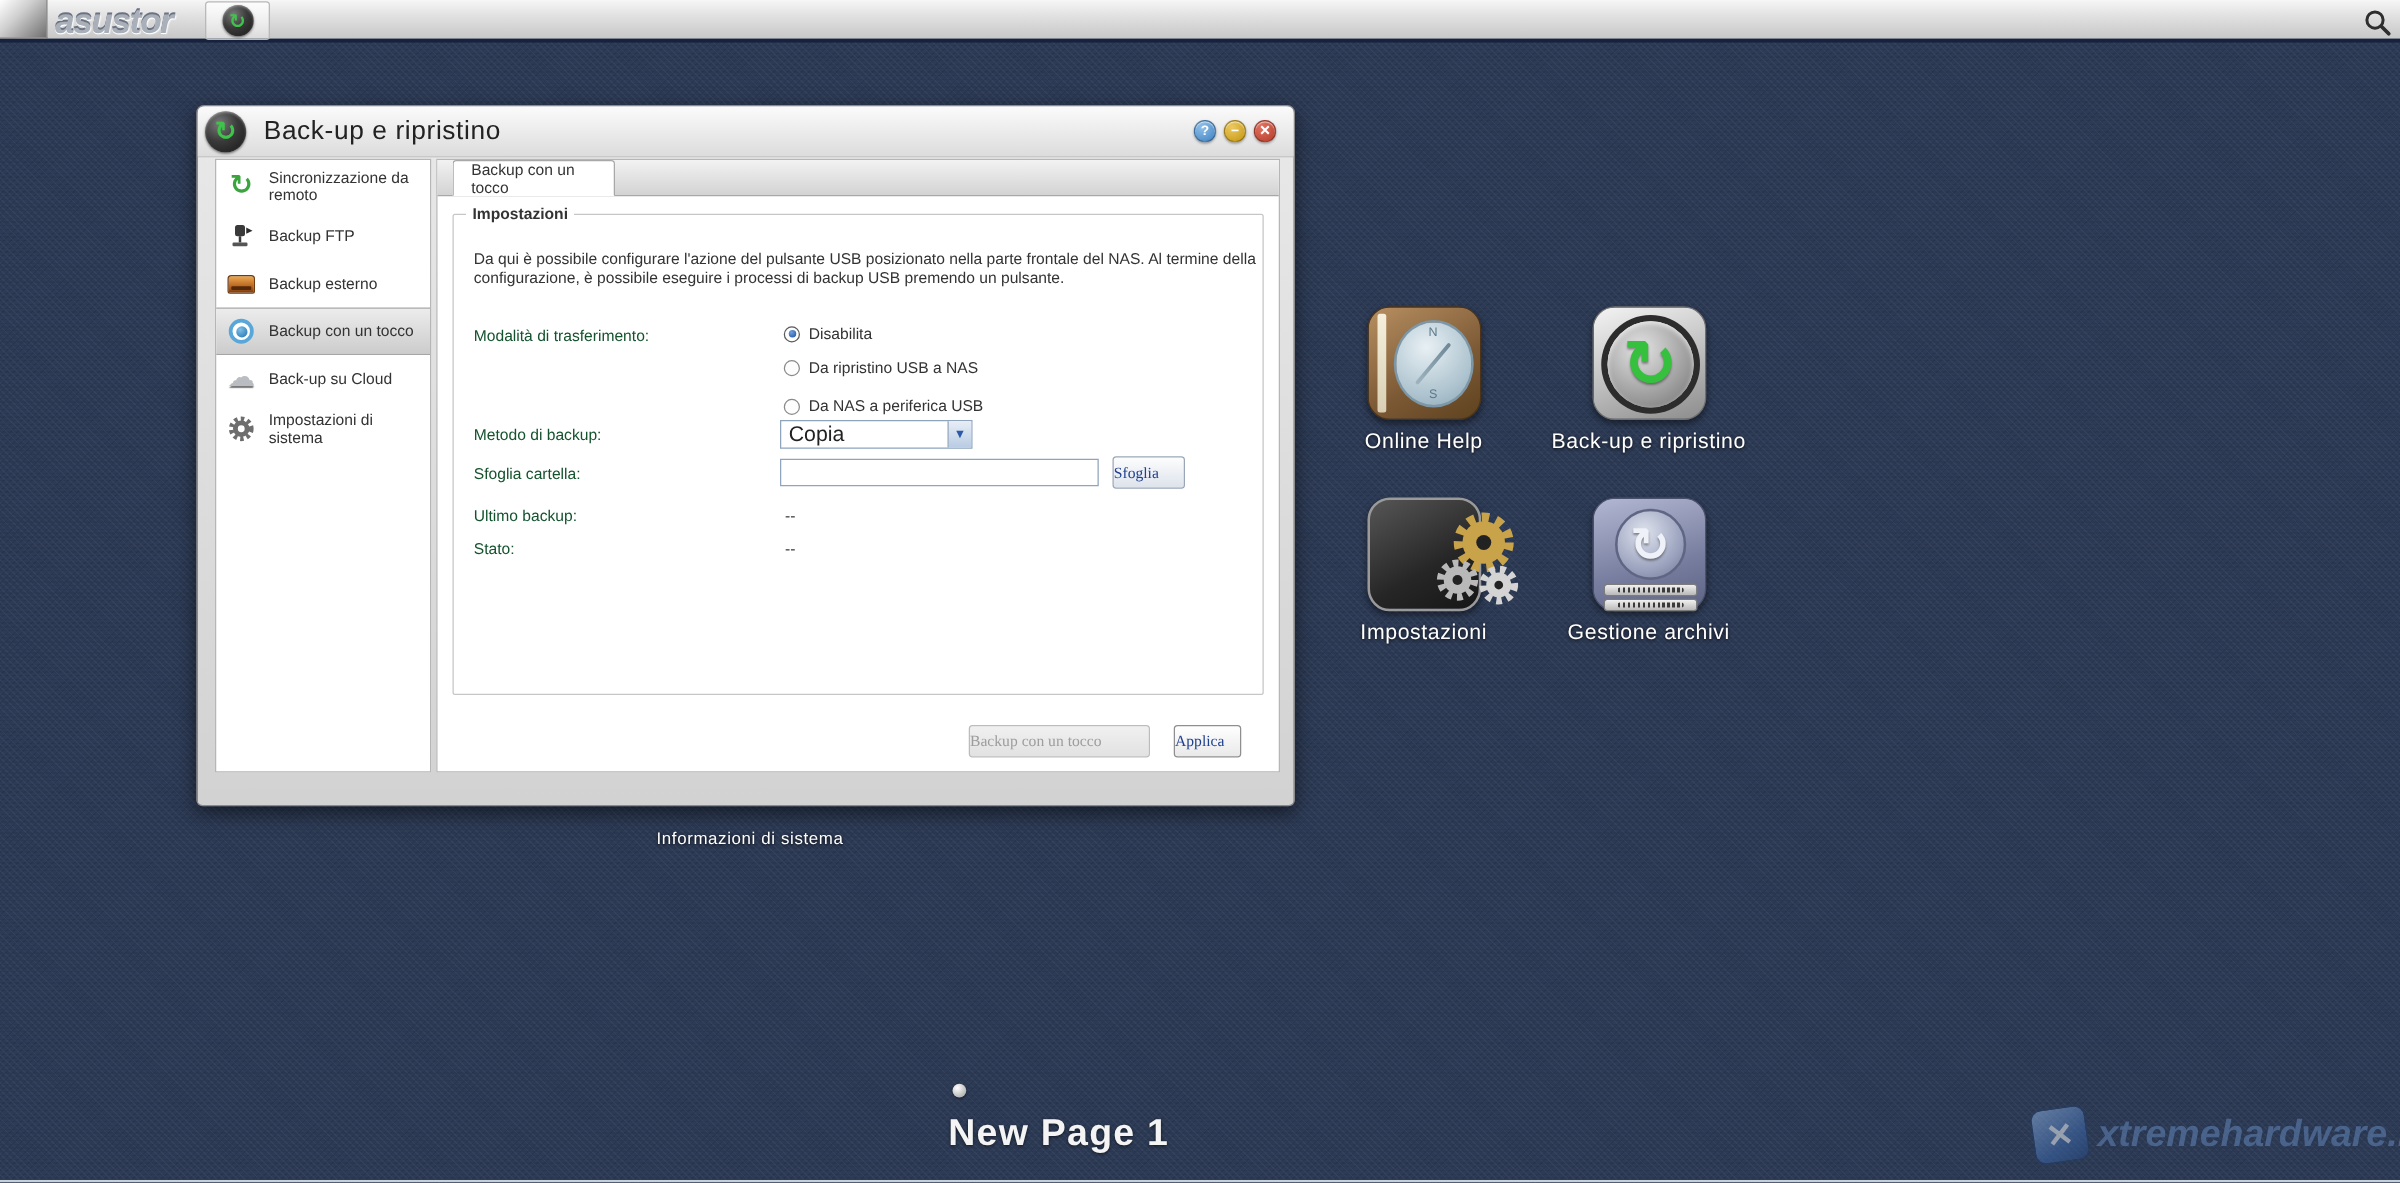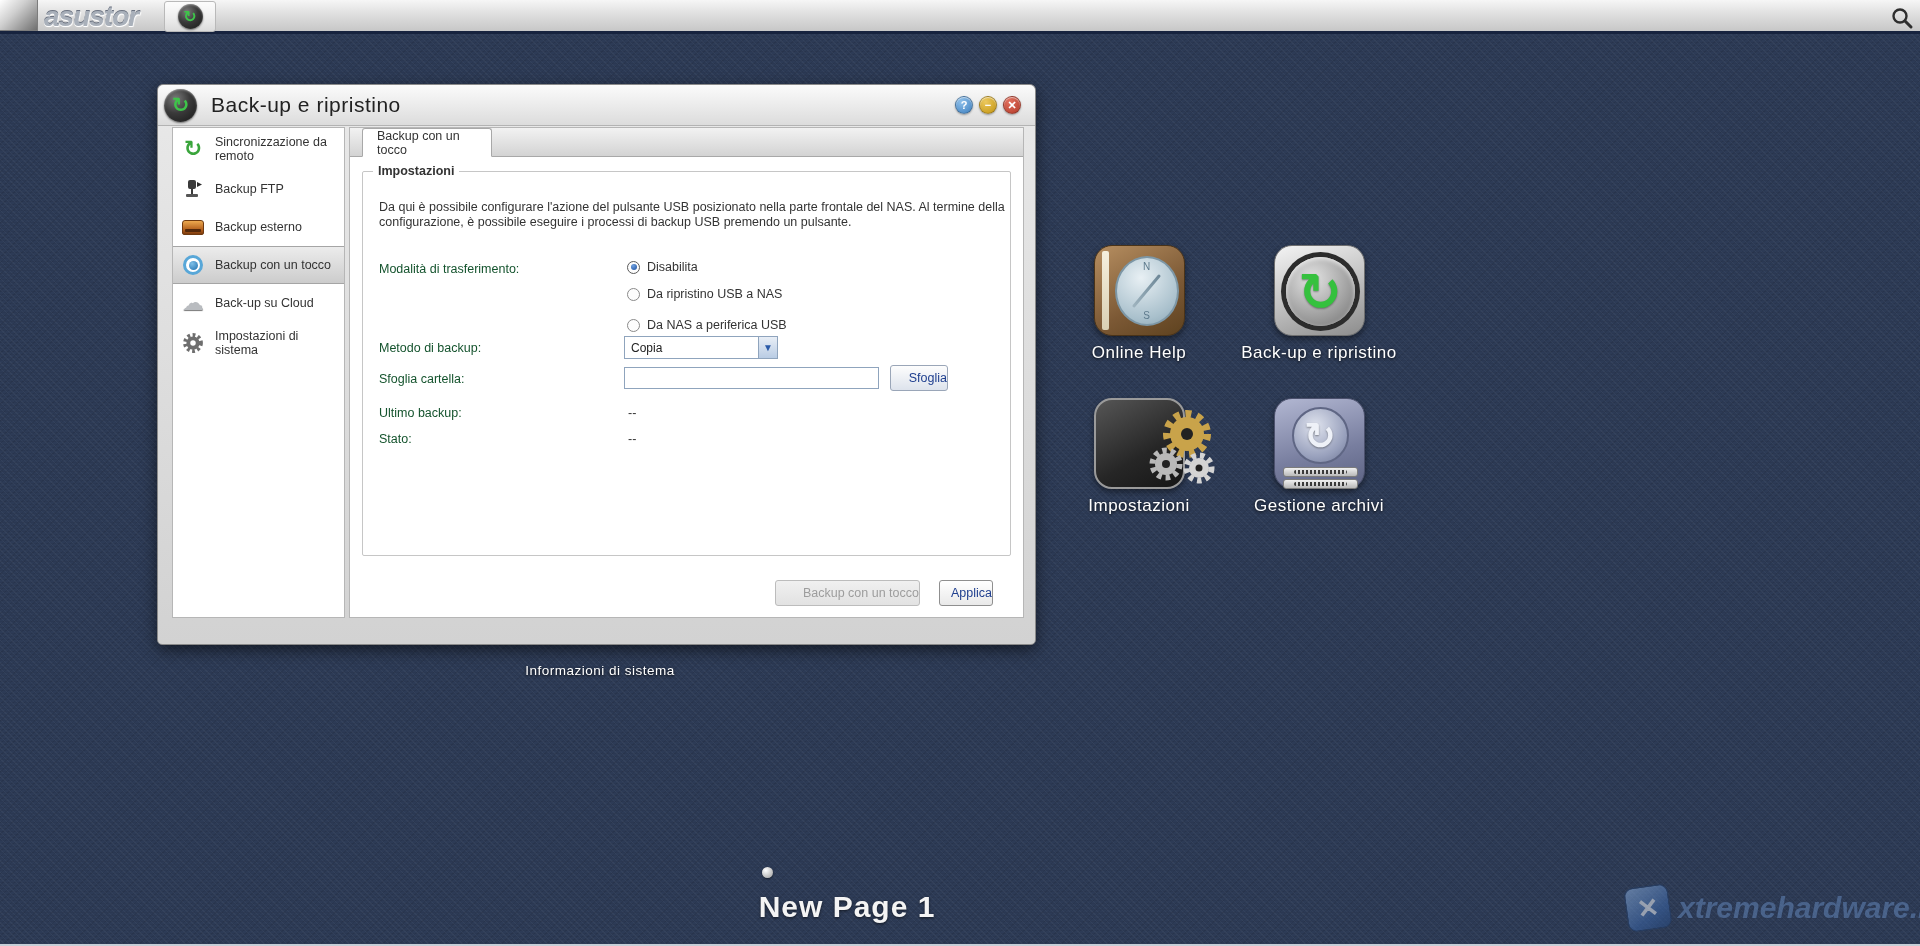--- a/index.html
+++ b/index.html
@@ -181,36 +181,36 @@
   .radio.checked { border-color:#5a5a5a; }
   .radio.checked:after {
     content:""; width:6px; height:6px; border-radius:50%;
     background:radial-gradient(circle at 35% 30%, #6fa0e0, #1c4f9e);
   }
   .dropdown {
     position:absolute; left:261px; top:158px; width:154px; height:23px;
     background:#fff; border:1px solid #8fa4bd;
     display:flex; align-items:center;
   }
-  .dd-value { flex:1; padding-left:6px; font-size:12px; color:#222; }
+  .dd-value { flex:1; padding-left:6px; font-size:17px; color:#222; }
   .dd-btn {
     width:19px; height:100%;
     background:linear-gradient(#e8eef6,#b9cce4);
     border-left:1px solid #8fa4bd;
     display:flex; align-items:center; justify-content:center;
     color:#2a5aa8; font-size:10px;
   }
   .path-input {
     position:absolute; left:261px; top:189px; width:255px; height:22px;
     border:1px solid #8fa4bd; background:#fff;
     font-size:12.5px; padding:0 5px; font-family:"Liberation Sans",sans-serif;
   }
   .btn {
-    font-family:Liberation Sans, sans-serif;
-    font-size:12.5px; text-align:right;
+    font-family:Liberation Serif, serif;
+    font-size:12.5px; text-align:left;
     border-radius:3px;
   }
   .btn-browse {
     position:absolute; left:527px; top:187px; width:58px; height:26px;
     background:linear-gradient(#fdfdfd,#dde3ec);
     border:1px solid #9aa6b8; color:#1f3f8f;
   }
   .footer-btns {
     position:absolute; left:0; top:452px; width:100%; height:26px;
   }

